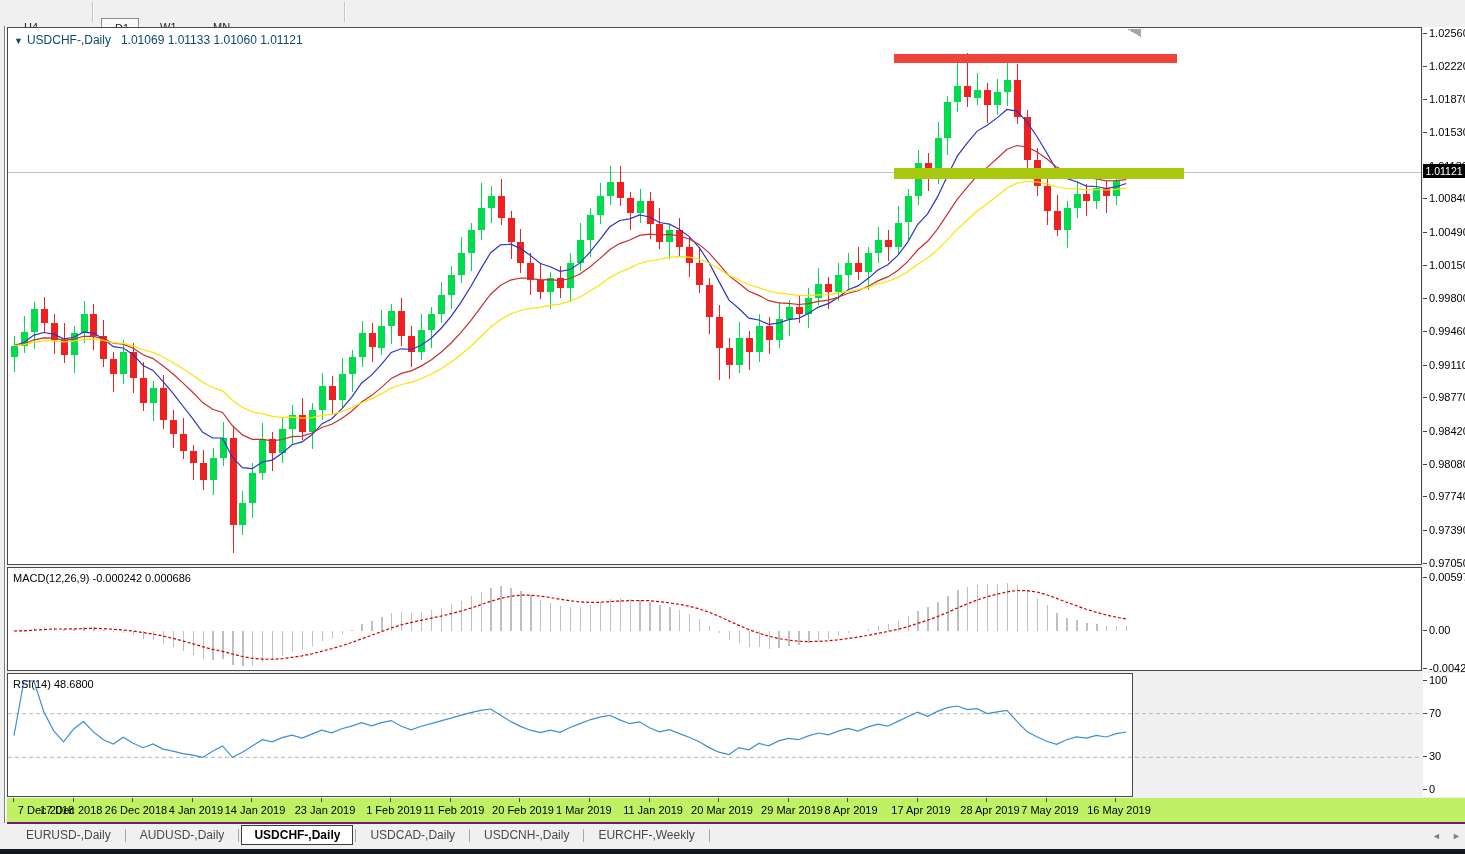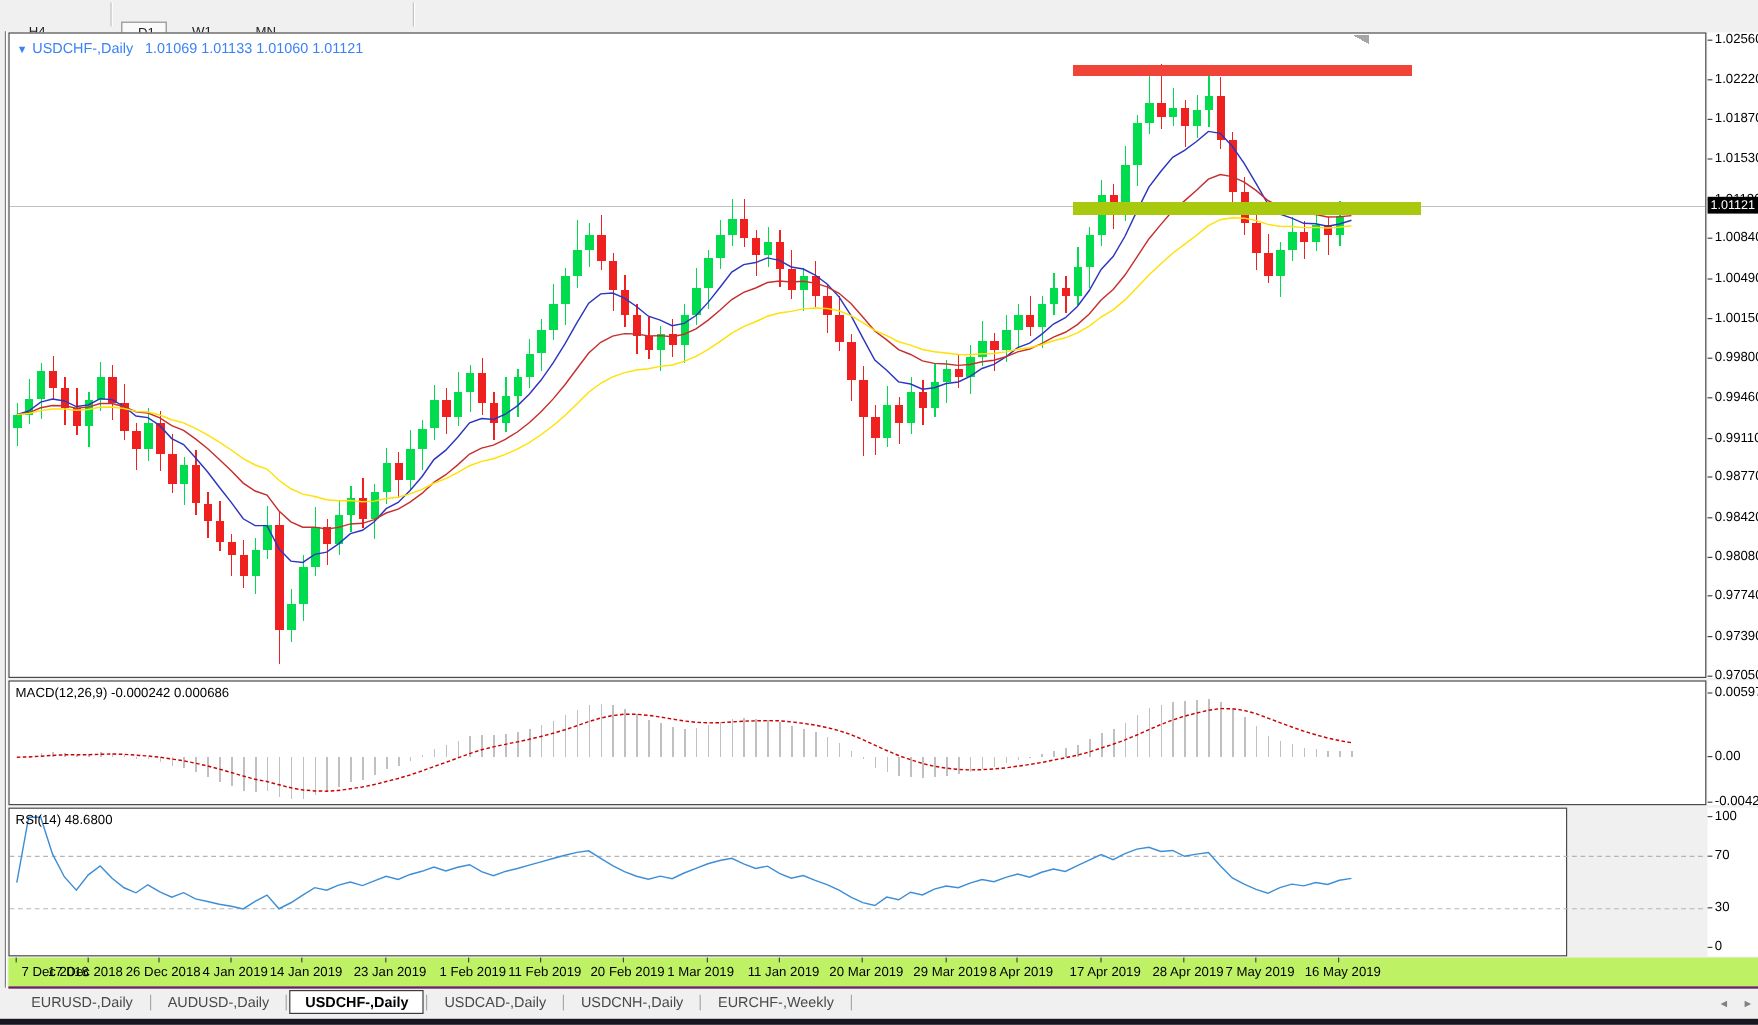--- a/index.html
+++ b/index.html
@@ -9,23 +9,23 @@
   .tf-btn{position:absolute;top:18px;height:19px;width:38px;text-align:left;line-height:19px;
     font-size:11px;color:#222;box-sizing:border-box;cursor:default;}
   .tf-btn.active{border:1px solid #8e8e8e;background:#fafafa;padding-left:13px;}
   .tb-sep{position:absolute;top:2px;height:20px;width:1px;background:#c4c4c4;box-shadow:1px 0 0 #ffffff;}
   
   #frame-left{position:absolute;left:4px;top:26px;width:1px;height:797px;background:#808080;box-shadow:1px 0 0 #ffffff;}
   
   .panel{position:absolute;background:#ffffff;border:1px solid #4a4a4a;box-sizing:border-box;}
   #main-panel{left:7px;top:27px;width:1415px;height:538px;}
   #macd-panel{left:7px;top:567px;width:1415px;height:104px;}
-  #rsi-panel{left:7px;top:673px;width:1299px;height:124px;}
+  #rsi-panel{left:7px;top:673px;width:1126px;height:124px;}
   .panel svg{position:absolute;left:0;top:0;}
-  #chart-title{position:absolute;left:6px;top:5px;font-size:12px;color:#3b82f6;white-space:nowrap;}
+  #chart-title{position:absolute;left:6px;top:5px;font-size:12px;color:#0c4a6e;white-space:nowrap;}
   #chart-title .dd{font-size:9px;margin-right:4px;}
   #chart-title .vals{margin-left:10px;}
   .ind-label{position:absolute;left:5px;top:4px;font-size:11px;color:#000;white-space:nowrap;}
   
   .axis-bg{position:absolute;left:1423px;width:42px;background:#ffffff;}
   .tick-label{position:absolute;left:1429px;font-size:11px;color:#000;white-space:nowrap;}
   .tick-dash{position:absolute;left:1423px;width:4px;height:1px;background:#444;}
   #price-badge{position:absolute;left:1423px;width:42px;height:14px;background:#000;color:#fff;
     font-size:10.5px;line-height:14px;text-align:center;}
   

